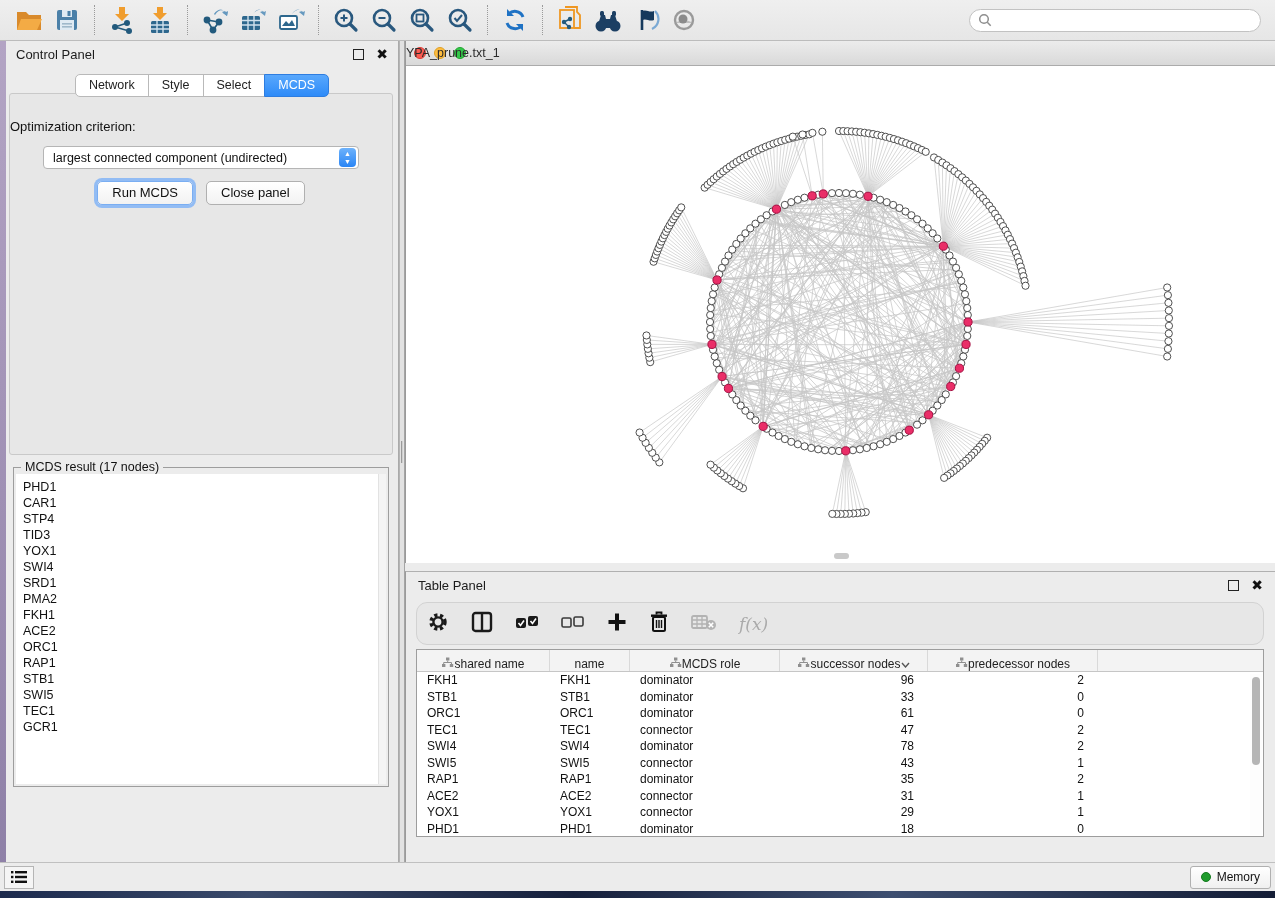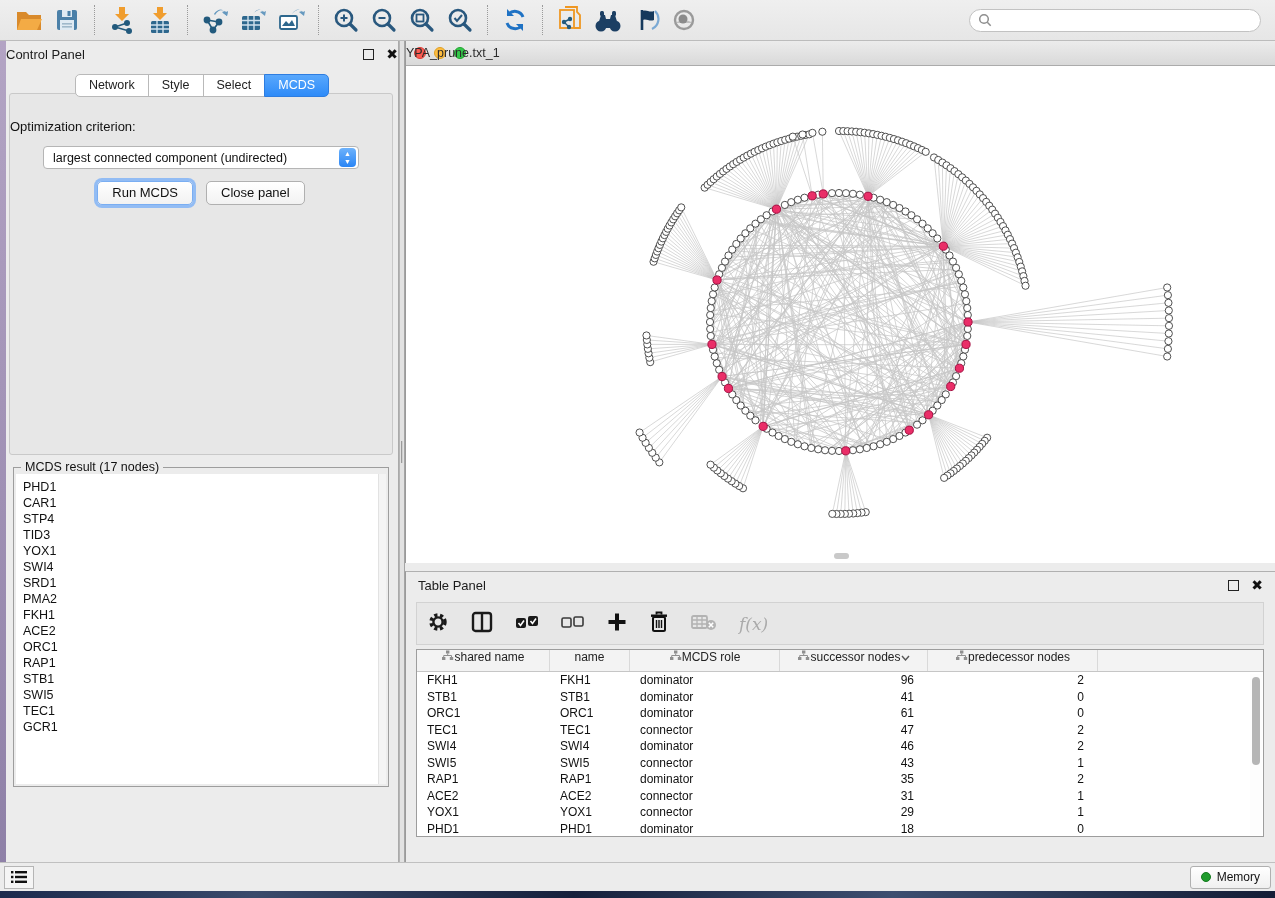--- a/index.html
+++ b/index.html
@@ -21,21 +21,21 @@
 
   
   #left-strip { position:absolute; left:0; top:41px; width:6px; height:851px;
     background:linear-gradient(180deg,#b3a4c4,#a495b8 40%,#8d7fa6); }
   #bottom-strip { position:absolute; left:0; top:891px; width:1275px; height:7px;
     background:linear-gradient(90deg,#1c2a4d,#3a4a6b 20%,#16203c 45%,#3d4e70 70%,#141d36); }
 
   
   #control-panel { position:absolute; left:6px; top:41px; width:393px; height:821px;
     background:#ececec; border-right:1px solid #aaa; }
-  .panel-head { display:flex; align-items:center; height:26px; padding:0 0; }
+  .panel-head { display:flex; align-items:center; height:26px; padding:0 10px; }
   .panel-title { font-size:13px; color:#1c1c1c; }
   .panel-head .spacer { flex:1; }
   .float-glyph { width:11px; height:11px; border:1.6px solid #222; margin-right:12px; }
   .close-glyph { font-size:14px; font-weight:bold; color:#111; line-height:1; }
 
   .seg-group { display:flex; justify-content:center; }
   .seg-btn { font-size:12.5px; padding:3px 13px 4px; background:#fff; color:#222;
     border:1px solid #b9b9b9; margin-left:-1px; cursor:default; }
   .seg-btn:first-child { border-radius:5px 0 0 5px; margin-left:0; }
   .seg-btn:last-child { border-radius:0 5px 5px 0; }
@@ -84,30 +84,30 @@
   .tl.green { background:#34c84a; border:1px solid #23a52f; }
   #net-title { position:absolute; left:0; right:0; font-size:12.5px; color:#2b2b2b; }
   #net-canvas { position:relative; width:868px; height:496px; background:#fff; }
   #net-hscroll { position:absolute; left:428px; top:487px; width:15px; height:6px;
     background:#c9c9c9; border-radius:3px; }
 
   
   #table-panel { position:absolute; left:405px; top:571px; width:870px; height:299px;
     background:#ececec; border-left:1px solid #9a9a9a; border-top:1px solid #b0b0b0; }
   #tp-toolbar { position:absolute; left:10px; top:30px; width:848px; height:43px;
-    background:#e7e7e7; border:1px solid #d2d2d2; border-radius:0;
+    background:#e7e7e7; border:1px solid #d2d2d2; border-radius:11px;
     display:flex; align-items:center; padding:0 10px; gap:22px; }
   #fx-label { font-family:"DejaVu Serif","Liberation Serif",serif; font-style:italic;
     font-size:17px; color:#aaa; }
 
   #node-table { position:absolute; left:10px; top:77px; width:848px; height:188px;
     background:#fff; border:1px solid #9d9d9d; overflow:hidden; }
   .tr { display:flex; height:16.5px; align-items:center; }
   .tr.head { height:22px; background:#f3f3f3; border-bottom:1px solid #c6c6c6; }
-  .th { display:flex; align-items:flex-start; justify-content:center; height:100%;
+  .th { display:flex; align-items:flex-end; justify-content:center; height:100%;
     font-size:12px; color:#222; border-right:1px solid #d9d9d9; }
   .td { font-size:12px; color:#111; padding-left:10px; }
   .td.num { text-align:right; padding-right:14px; }
   .c0 { width:133px; } .c1 { width:80px; } .c2 { width:150px; }
   .c3 { width:148px; } .c4 { width:170px; } .cf { flex:1; border-right:none; }
   #tbl-vscroll { position:absolute; right:1px; top:24px; width:12px; bottom:1px; background:#fdfdfd; }
   #tbl-vscroll .thumb { position:absolute; left:2px; top:3px; width:8px; height:88px;
     background:#b5b5b5; border-radius:4px; }
 
   #bottom-tabs { position:absolute; left:0; right:0; top:267px; }
@@ -1191,21 +1191,21 @@
             <div class="td c1">FKH1</div>
             <div class="td c2">dominator</div>
             <div class="td c3 num">96</div>
             <div class="td c4 num">2</div>
             <div class="td cf"></div>
           </div>
           <div class="tr">
             <div class="td c0">STB1</div>
             <div class="td c1">STB1</div>
             <div class="td c2">dominator</div>
-            <div class="td c3 num">41</div>
+            <div class="td c3 num">33</div>
             <div class="td c4 num">0</div>
             <div class="td cf"></div>
           </div>
           <div class="tr">
             <div class="td c0">ORC1</div>
             <div class="td c1">ORC1</div>
             <div class="td c2">dominator</div>
             <div class="td c3 num">61</div>
             <div class="td c4 num">0</div>
             <div class="td cf"></div>
@@ -1215,21 +1215,21 @@
             <div class="td c1">TEC1</div>
             <div class="td c2">connector</div>
             <div class="td c3 num">47</div>
             <div class="td c4 num">2</div>
             <div class="td cf"></div>
           </div>
           <div class="tr">
             <div class="td c0">SWI4</div>
             <div class="td c1">SWI4</div>
             <div class="td c2">dominator</div>
-            <div class="td c3 num">46</div>
+            <div class="td c3 num">78</div>
             <div class="td c4 num">2</div>
             <div class="td cf"></div>
           </div>
           <div class="tr">
             <div class="td c0">SWI5</div>
             <div class="td c1">SWI5</div>
             <div class="td c2">connector</div>
             <div class="td c3 num">43</div>
             <div class="td c4 num">1</div>
             <div class="td cf"></div>

